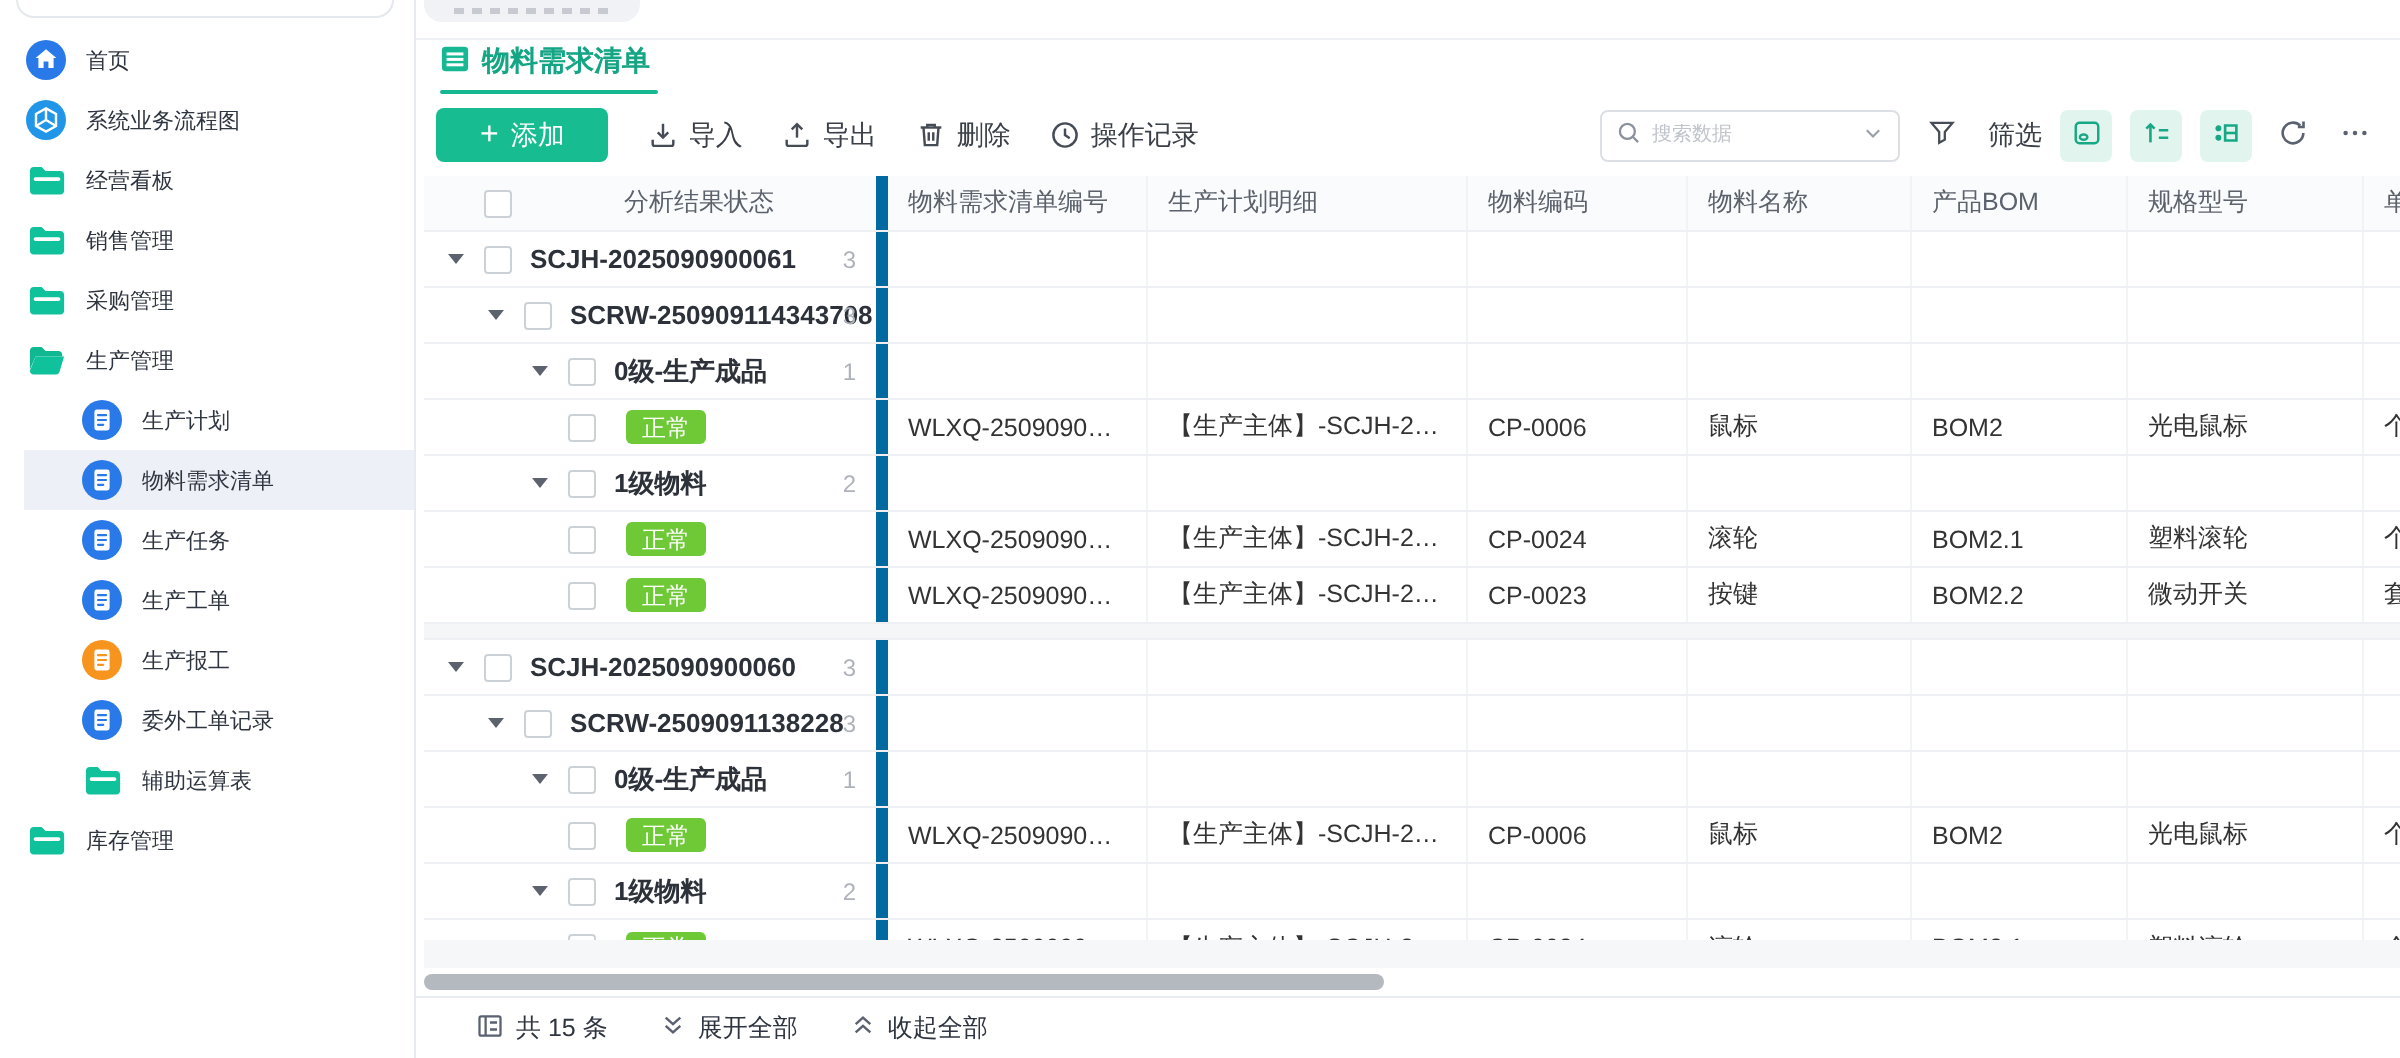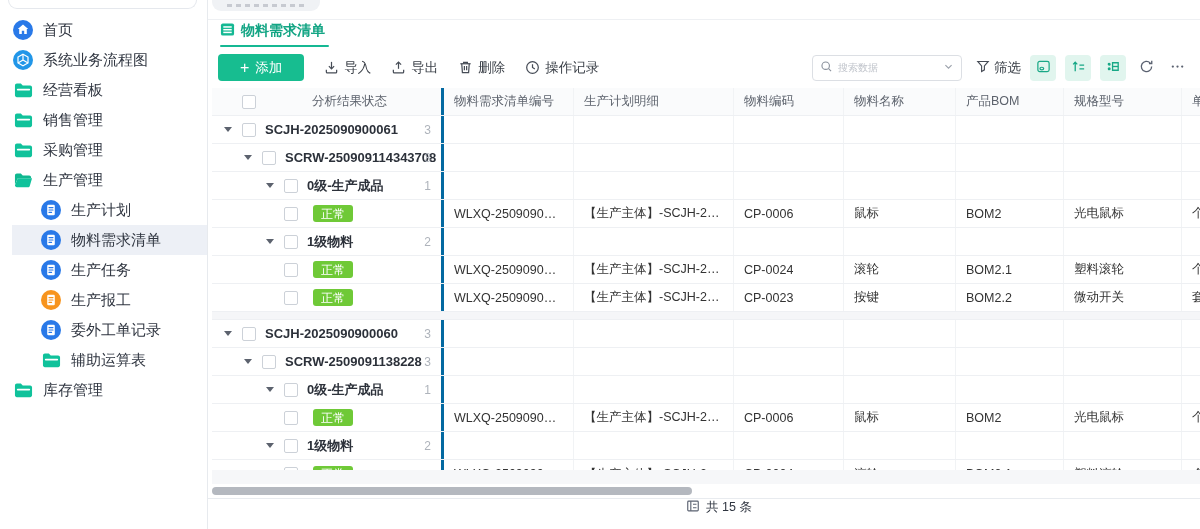--- a/index.html
+++ b/index.html
@@ -7,70 +7,70 @@
   body { font-family:"Liberation Sans","DejaVu Sans",sans-serif; font-size:13px; color:#333; background:#fff; }
   .app { display:flex; width:1200px; height:529px; }
 
   
   .sidebar { width:208px; height:100%; background:#fff; border-right:1px solid #e7eaee; flex:none; overflow:hidden; }
   .side-pill-cut { height:9px; margin:0 10px 6px 8px; border:1px solid #e5e8ed; border-top:none; border-radius:0 0 12px 12px; background:#fff; }
   .side-item { height:30px; display:flex; align-items:center; gap:10px; padding-left:13px; cursor:pointer; white-space:nowrap; }
   .side-item.lvl1 { padding-left:29px;margin-left:12px; }
   .side-item.active { background:#edf0f6; }
   .side-item .ic { width:20px; height:20px; flex:none; display:flex; align-items:center; justify-content:center; }
-  .side-item .lbl { font-size:15px; color:#2f3540; }
+  .side-item .lbl { font-size:11px; color:#2f3540; }
 
   
   .main { flex:1; height:100%; display:flex; flex-direction:column; overflow:hidden; position:relative; background:#fff; }
   .top-strip { height:20px; border-bottom:1px solid #eef0f3; position:relative; }
   .tab-remnant { position:absolute; left:4px; top:0; width:108px; height:11px; background:#f0f2f5; border-radius:0 0 9px 9px; display:flex; align-items:center; justify-content:center; }
   .tab-remnant i { display:block; width:78px; height:3px; background:repeating-linear-gradient(90deg,#c7cad1 0 5px, transparent 5px 9px); }
 
   .tabbar { height:27px; display:flex; align-items:flex-end; padding-left:12px; }
   .tab { display:flex; align-items:center; gap:6px; color:#13a584; font-weight:700; font-size:14px; padding:0 4px 7px 0; position:relative; cursor:pointer; }
   .tab::after { content:""; position:absolute; left:0; right:0; bottom:0; height:2px; background:#15b893; border-radius:1px; }
 
   .toolbar { height:41px; display:flex; align-items:center; padding:0 12px 0 10px; }
   .btn-add { height:27px; padding:0 22px; background:#17bd90; color:#fff; border:none; border-radius:4px; font-size:13.5px; display:flex; align-items:center; gap:6px; cursor:pointer; }
   .tool-btn { display:flex; align-items:center; gap:5px; margin-left:20px; color:#3b4048; font-size:13.5px; background:none; border:none; cursor:pointer; }
   .tool-btn svg { display:block; }
   .spacer { flex:1; }
   .search-box { width:150px; height:26px; border:1px solid #dcdfe4; border-radius:4px; display:flex; align-items:center; padding:0 7px; gap:5px; background:#fff; }
   .search-box input { border:none; outline:none; flex:1; width:60px; font-size:10px; color:#333; font-family:inherit; }
   .search-box input::placeholder { color:#c0c4cb; }
-  .filter-btn { display:flex; align-items:center; gap:4px; margin-left:14px; color:#3b4048; font-size:13.5px; background:none; border:none; cursor:pointer; }
+  .filter-btn { display:flex; align-items:center; gap:16px; margin-left:14px; color:#3b4048; font-size:13.5px; background:none; border:none; cursor:pointer; }
   .icon-btn { width:26px; height:26px; margin-left:9px; background:#e1f5ee; border:none; border-radius:4px; color:#18a886; display:flex; align-items:center; justify-content:center; cursor:pointer; }
   .plain-btn { width:22px; height:22px; margin-left:9px; background:none; border:none; color:#5a6170; display:flex; align-items:center; justify-content:center; cursor:pointer; }
 
   
   .table { padding-left:4px; overflow:hidden; }
   .trow { display:flex; height:28px; align-items:stretch; border-bottom:1px solid #eef0f3; background:#fff; }
   .thead { background:#fafbfc; }
   .cell { flex:none; display:flex; align-items:center; padding:0 10px; font-size:12.5px; color:#333; overflow:hidden; white-space:nowrap; text-overflow:ellipsis; border-right:1px solid #f1f3f5; }
   .thead .cell { color:#5c626c; }
-  .c0 { width:232px; border-right:3px solid #0369a1; padding:0; position:relative;text-align:center; }
+  .c0 { width:232px; border-right:6px solid #0369a1; padding:0; position:relative;text-align:center; }
   .c1 { width:130px; } .c2 { width:160px; } .c3 { width:110px; } .c4 { width:112px; }
   .c5 { width:108px; } .c6 { width:118px; } .c7 { width:80px; border-right:none; }
   .cell .txt { overflow:hidden; text-overflow:ellipsis; }
   .cb { width:14px; height:14px; border:1px solid #ccd1d8; border-radius:2px; background:#fff; flex:none; cursor:pointer; }
   .thead .cb { position:absolute; left:30px; }
   .thead .status-h { position:absolute; left:100px; }
   .caret { width:0; height:0; border-left:4.5px solid transparent; border-right:4.5px solid transparent; border-top:5.5px solid #5c626e; flex:none; cursor:pointer; }
   .grp-lbl { font-weight:700; color:#2c313a; font-size:13px; margin-left:9px; }
   .grp-cnt { position:absolute; right:10px; color:#aeb3bb; font-size:12px; }
   .badge { background:#6fc937; color:#fff; font-size:12px; padding:2.5px 8px; border-radius:3px; line-height:1; }
   .row-sep { height:8px; background:#f5f6f8; border-bottom:1px solid #eef0f3; }
   .clip-row { height:10px; overflow:hidden; }
   .clip-row .trow { border-bottom:none; }
   .tail-band { height:14px; background:#f6f7f9; }
   .hscroll { height:14px; display:flex; align-items:center; }
   .hthumb { height:8px; width:480px; margin-left:4px; background:#b4b8bf; border-radius:4px; cursor:grab; }
 
   
-  .footer { height:31px; border-top:1px solid #e8ebef; display:flex; align-items:center; padding-left:30px; gap:26px;flex-direction:column; }
+  .footer { height:31px; border-top:1px solid #e8ebef; display:flex; align-items:center; padding-left:30px; gap:26px; }
   .foot-item { display:flex; align-items:center; gap:6px; font-size:12.5px; color:#2f3540; background:none; border:none; cursor:pointer; }
   .foot-static { cursor:default; }
 </style>
 </head>
 <body>
 
 <div class="app">
 
   <nav class="sidebar">
     <div class="side-pill-cut"></div>
@@ -152,20 +152,30 @@
         </div>
         <div class="side-item lvl1">
           <span class="ic">
             <svg width="20" height="20" viewBox="0 0 20 20">
               <circle cx="10" cy="10" r="10" fill="#2979e8"></circle>
               <rect x="6.2" y="4.8" width="7.6" height="10.4" rx="1.2" fill="#fff"></rect>
               <path d="M8 7.6h4M8 10h4M8 12.4h2.6" stroke="#2979e8" stroke-width="1.1" stroke-linecap="round"></path>
             </svg>
           </span>
           <span class="lbl">生产任务</span>
+        </div>
+        <div class="side-item lvl1">
+          <span class="ic">
+            <svg width="20" height="20" viewBox="0 0 20 20">
+              <circle cx="10" cy="10" r="10" fill="#2979e8"></circle>
+              <rect x="6.2" y="4.8" width="7.6" height="10.4" rx="1.2" fill="#fff"></rect>
+              <path d="M8 7.6h4M8 10h4M8 12.4h2.6" stroke="#2979e8" stroke-width="1.1" stroke-linecap="round"></path>
+            </svg>
+          </span>
+          <span class="lbl">生产工单</span>
         </div>
         <div class="side-item lvl1">
           <span class="ic">
             <svg width="20" height="20" viewBox="0 0 20 20">
               <circle cx="10" cy="10" r="10" fill="#f7941e"></circle>
               <rect x="6.2" y="4.8" width="7.6" height="10.4" rx="1.2" fill="#fff"></rect>
               <path d="M8 7.6h4M8 10h4M8 12.4h2.6" stroke="#f7941e" stroke-width="1.1" stroke-linecap="round"></path>
             </svg>
           </span>
           <span class="lbl">生产报工</span>

